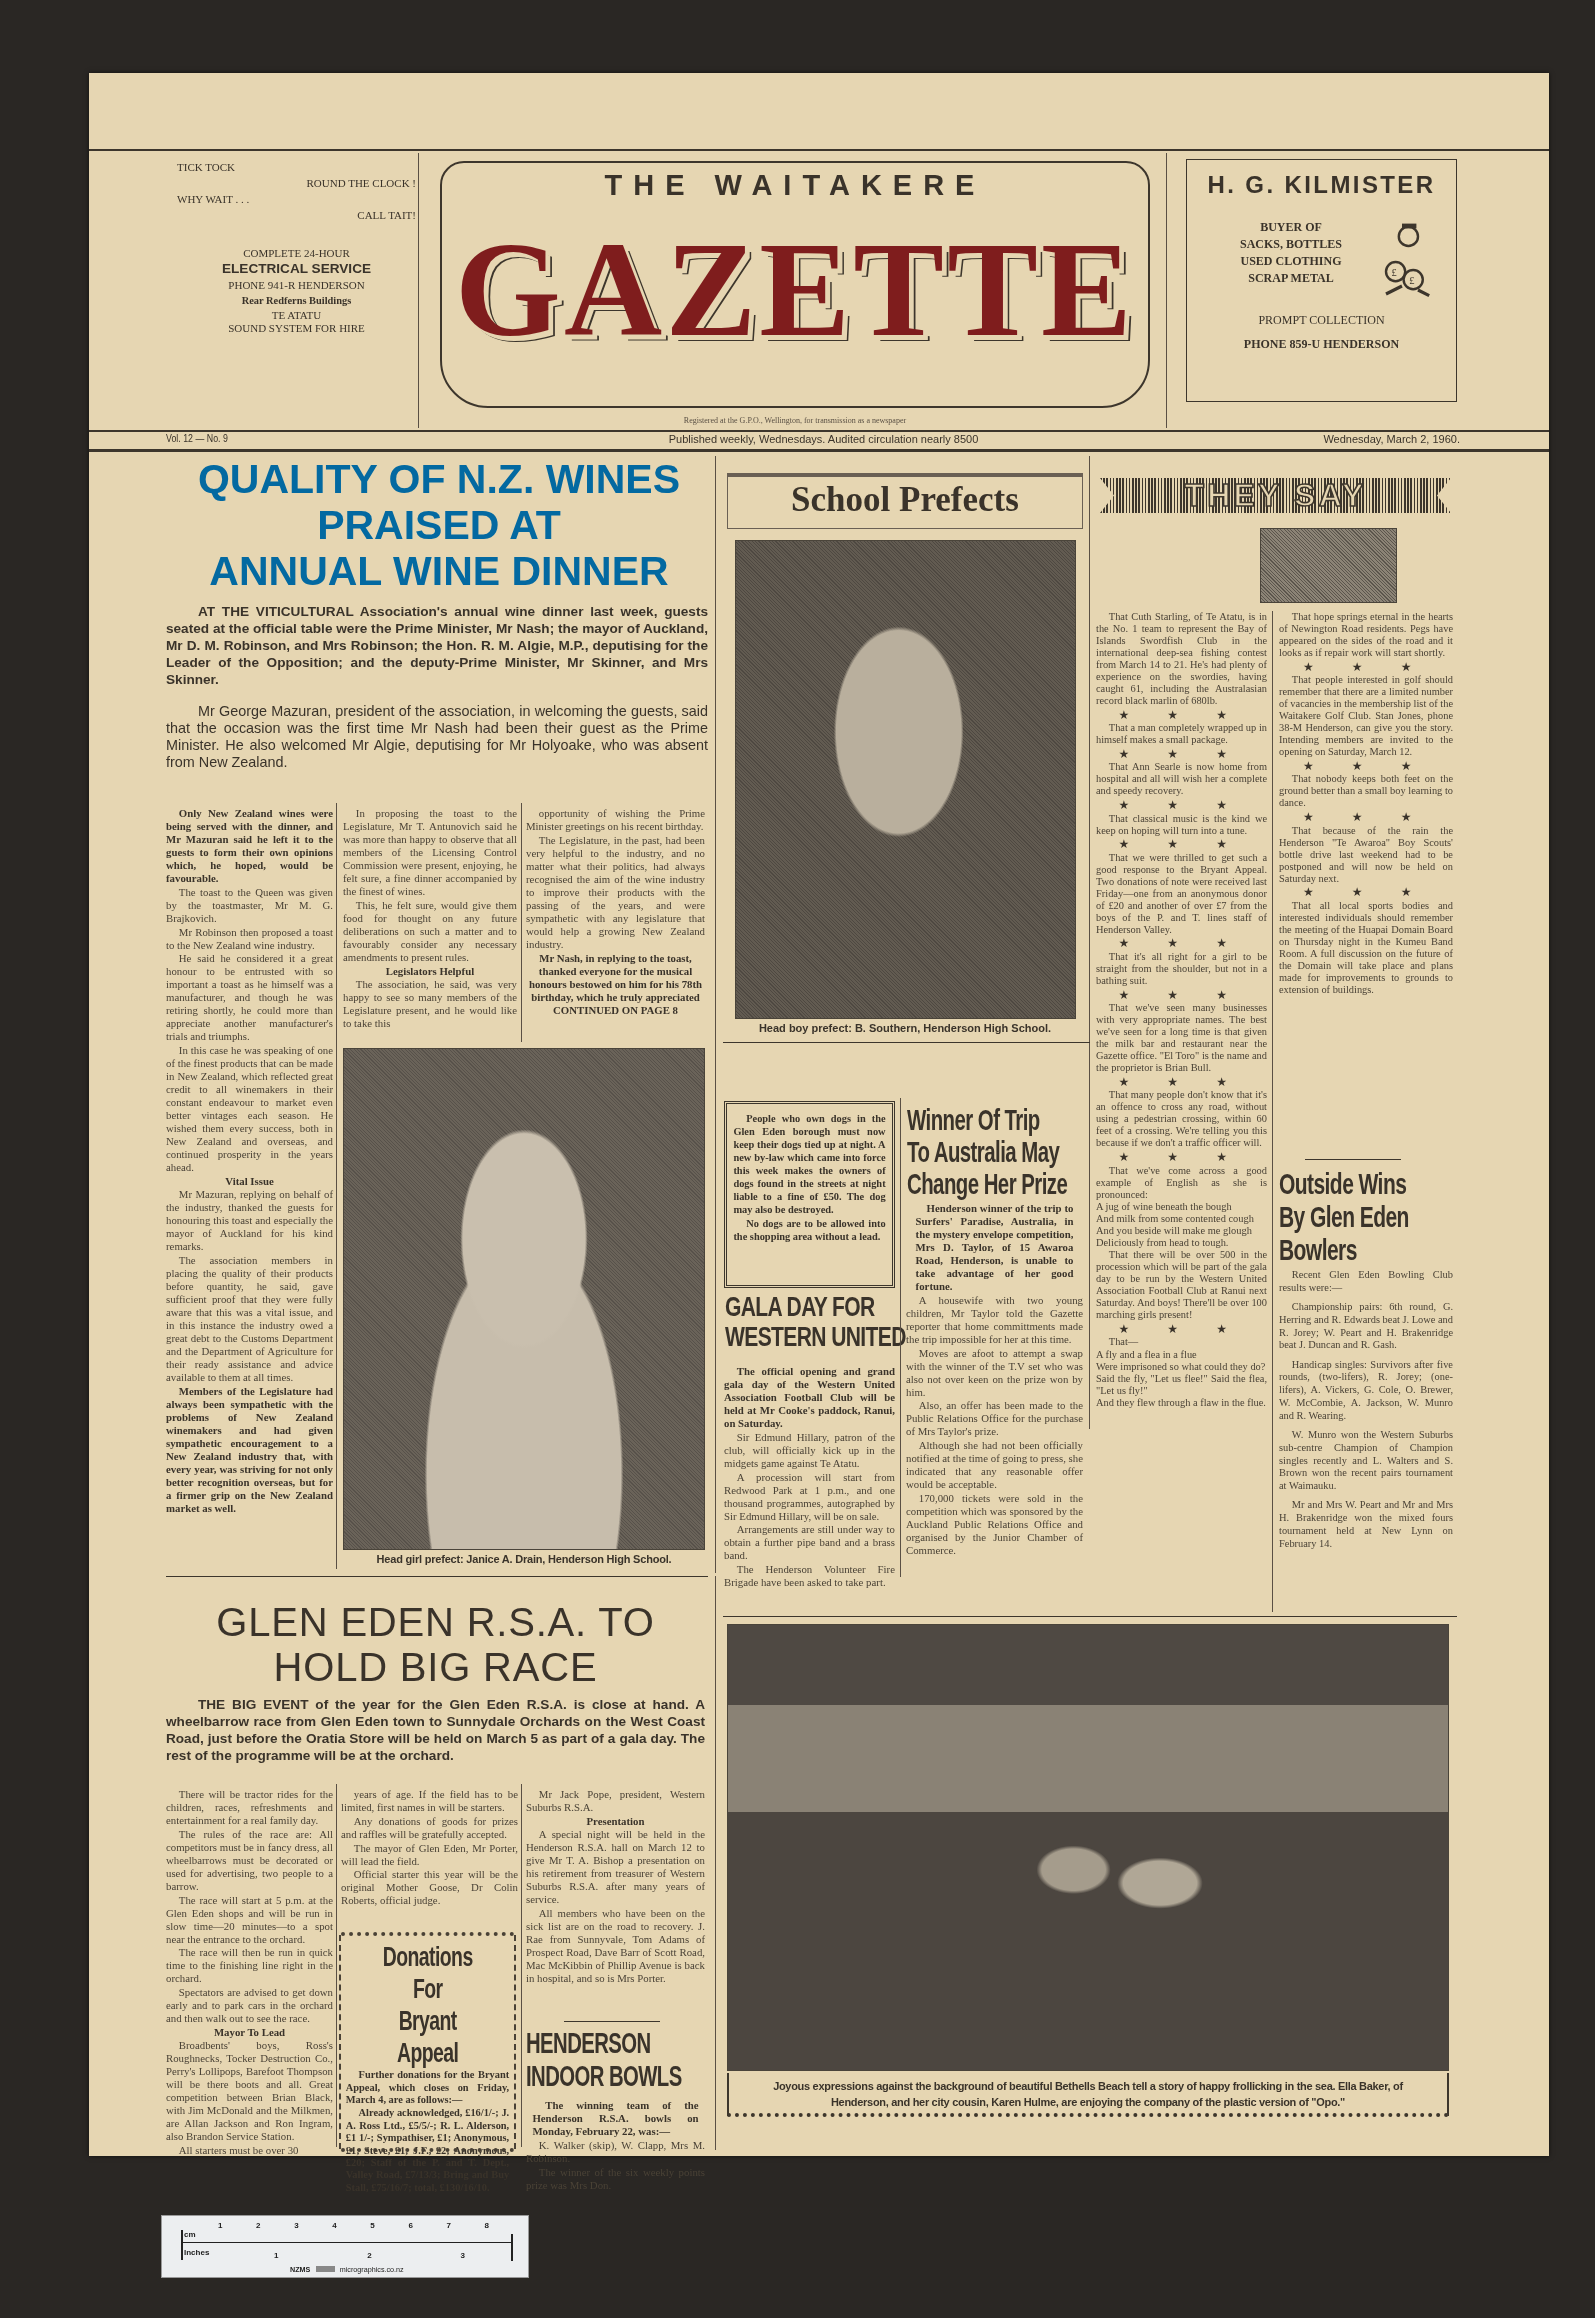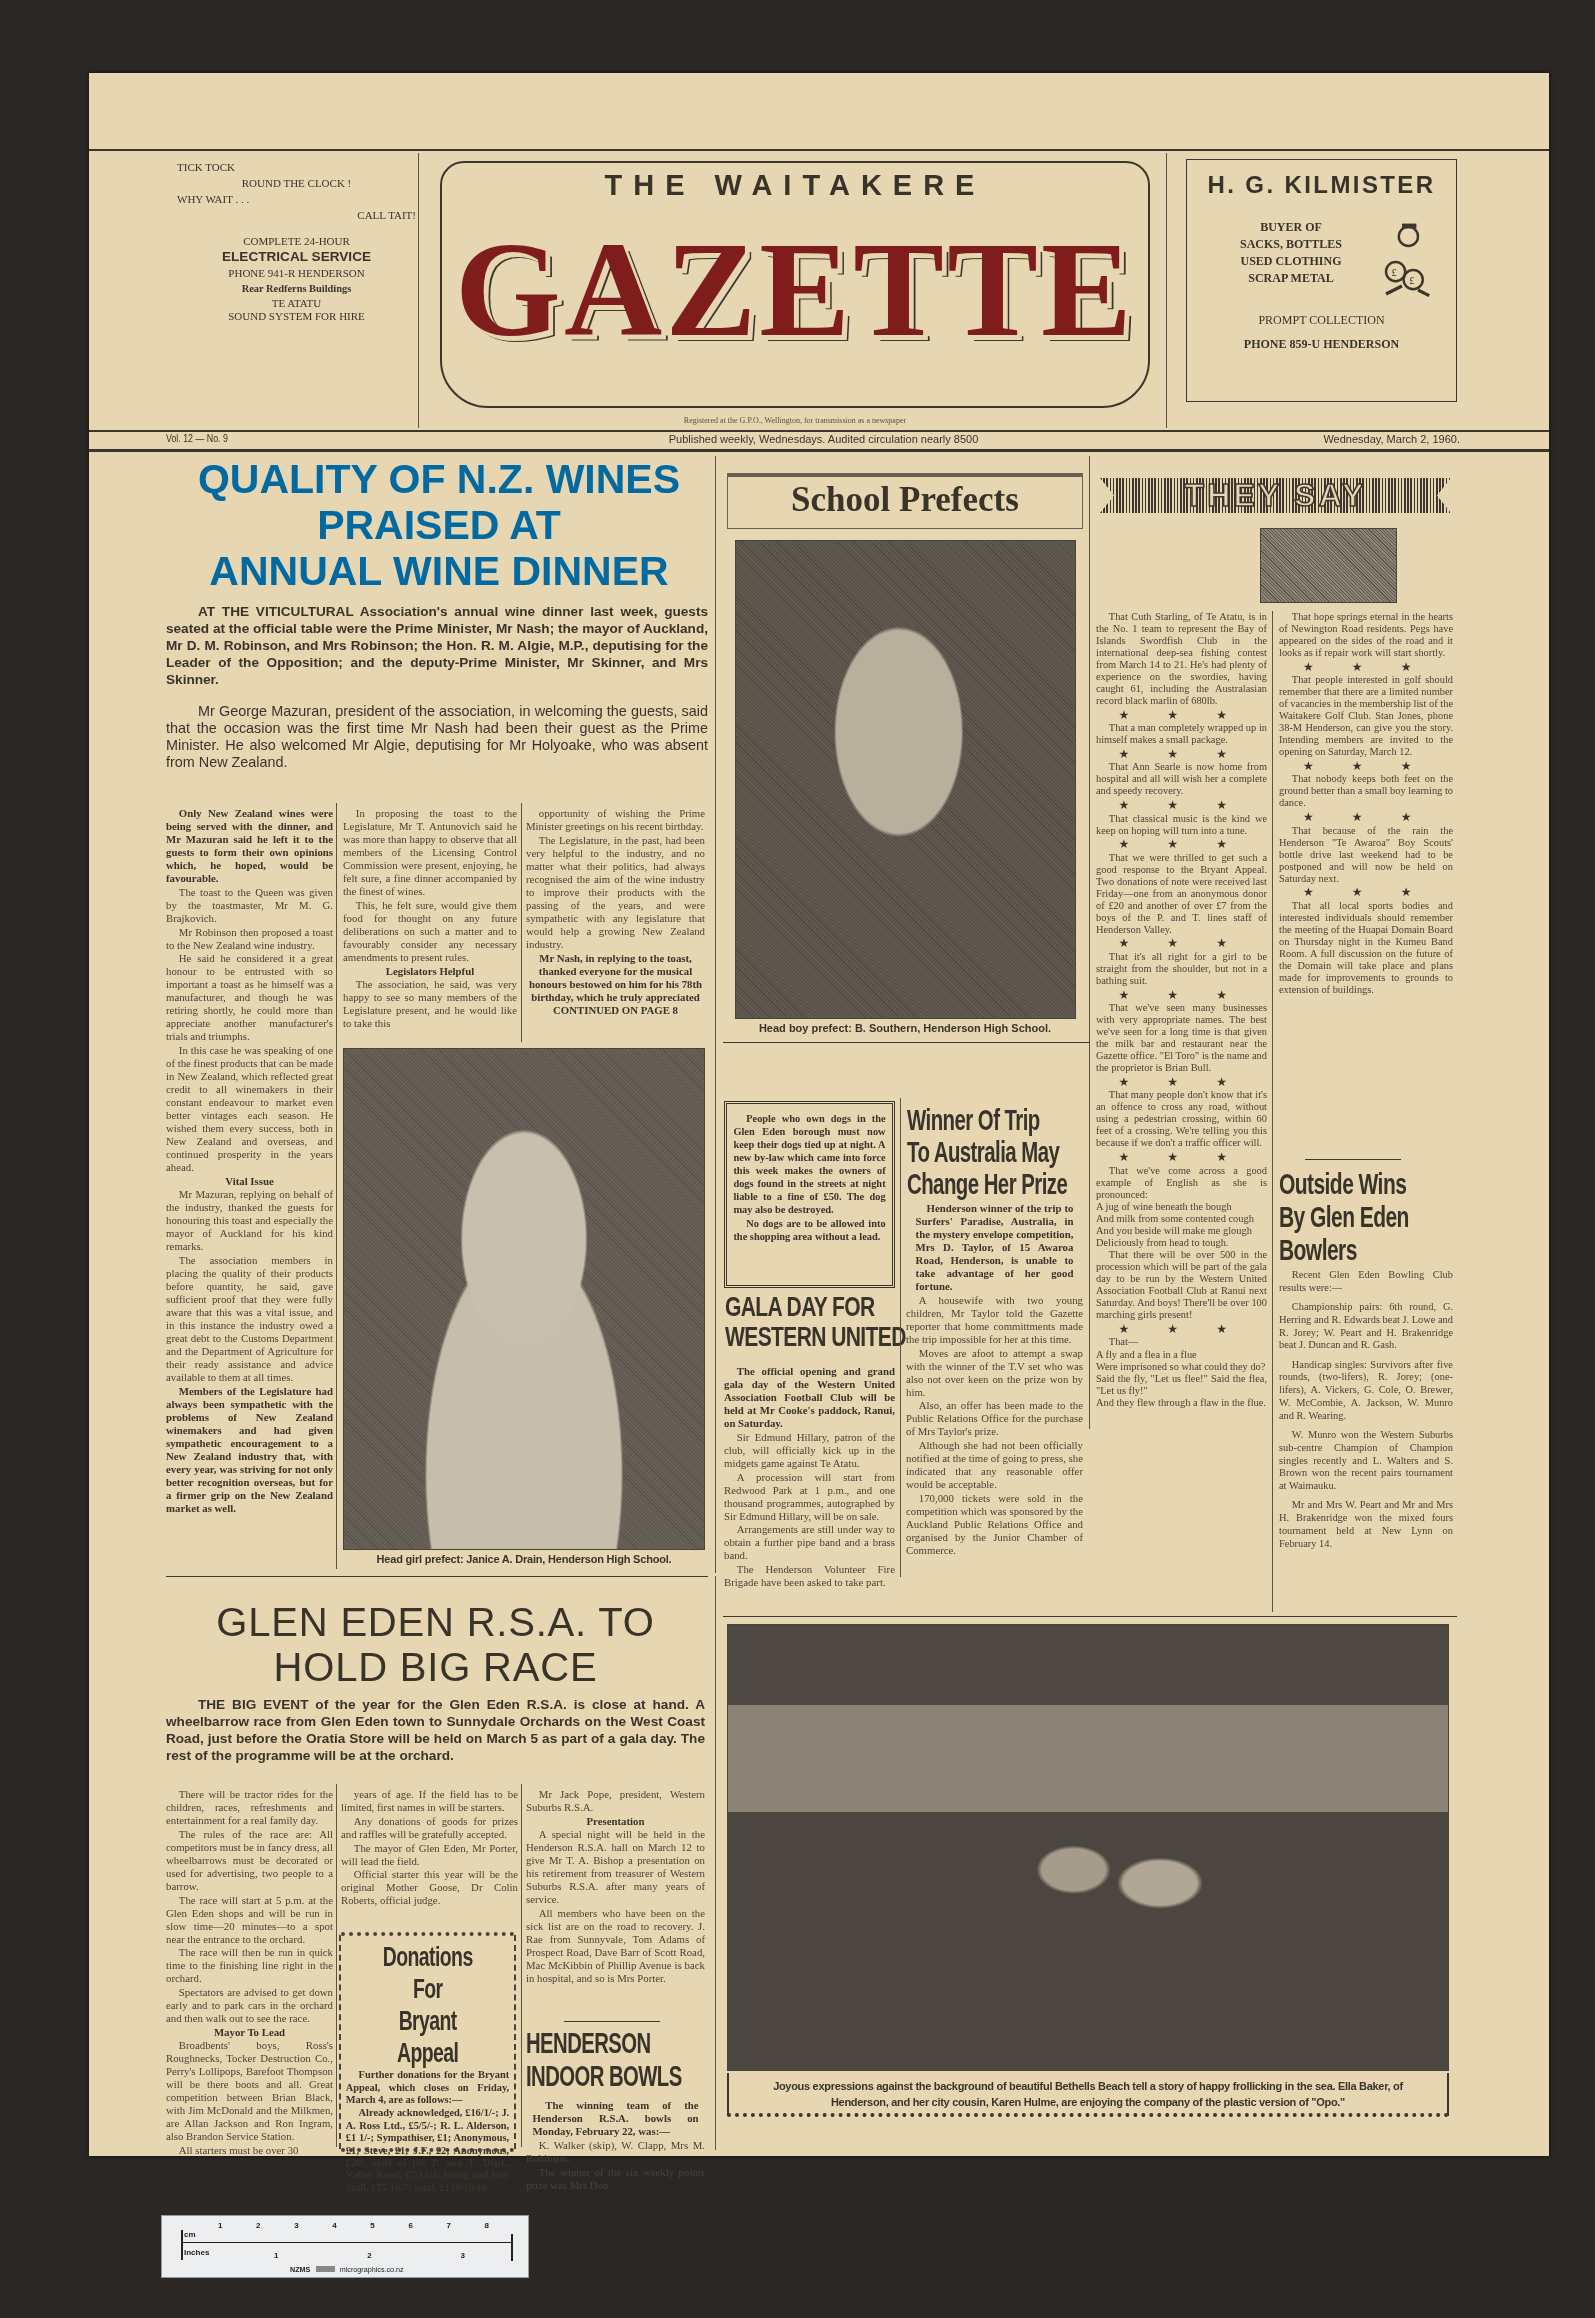--- a/index.html
+++ b/index.html
@@ -22,24 +22,24 @@
 </style>
 </head>
 <body>
 
 <div class="page">
 
   <div class="rule" style="left:0;top:76px;width:1460px;height:2.4px"></div>
 
   <div class="abs serif" style="left:88px;top:86px;width:239px;font-size:11px;line-height:16px;color:#3a332a">
     <div>TICK TOCK</div>
-    <div style="text-align:center">ROUND THE CLOCK !</div>
+    <div style="text-align:right">ROUND THE CLOCK !</div>
     <div>WHY WAIT . . .</div>
     <div style="text-align:right">CALL TAIT!</div>
-    <div class="center" style="margin-top:10px">COMPLETE 24-HOUR</div>
+    <div class="center" style="margin-top:22px">COMPLETE 24-HOUR</div>
     <div class="center sans bold" style="font-size:13.6px">ELECTRICAL SERVICE</div>
     <div class="center">PHONE 941-R HENDERSON</div>
     <div class="center bold" style="font-size:10.4px">Rear Redferns Buildings</div>
     <div class="center" style="line-height:12.8px">TE ATATU</div>
     <div class="center" style="line-height:12.8px">SOUND SYSTEM FOR HIRE</div>
   </div>
   <div class="vline" style="left:329px;top:80px;height:275px"></div>
 
   <div class="abs" style="left:351px;top:88px;width:710px;height:247px;border:2.4px solid #3d362c;border-radius:24px 24px 48px 48px"></div>
   <div class="abs sans bold center" style="left:351px;top:96px;width:710px;font-size:29px;letter-spacing:11px;color:#3a332a">THE WAITAKERE</div>

